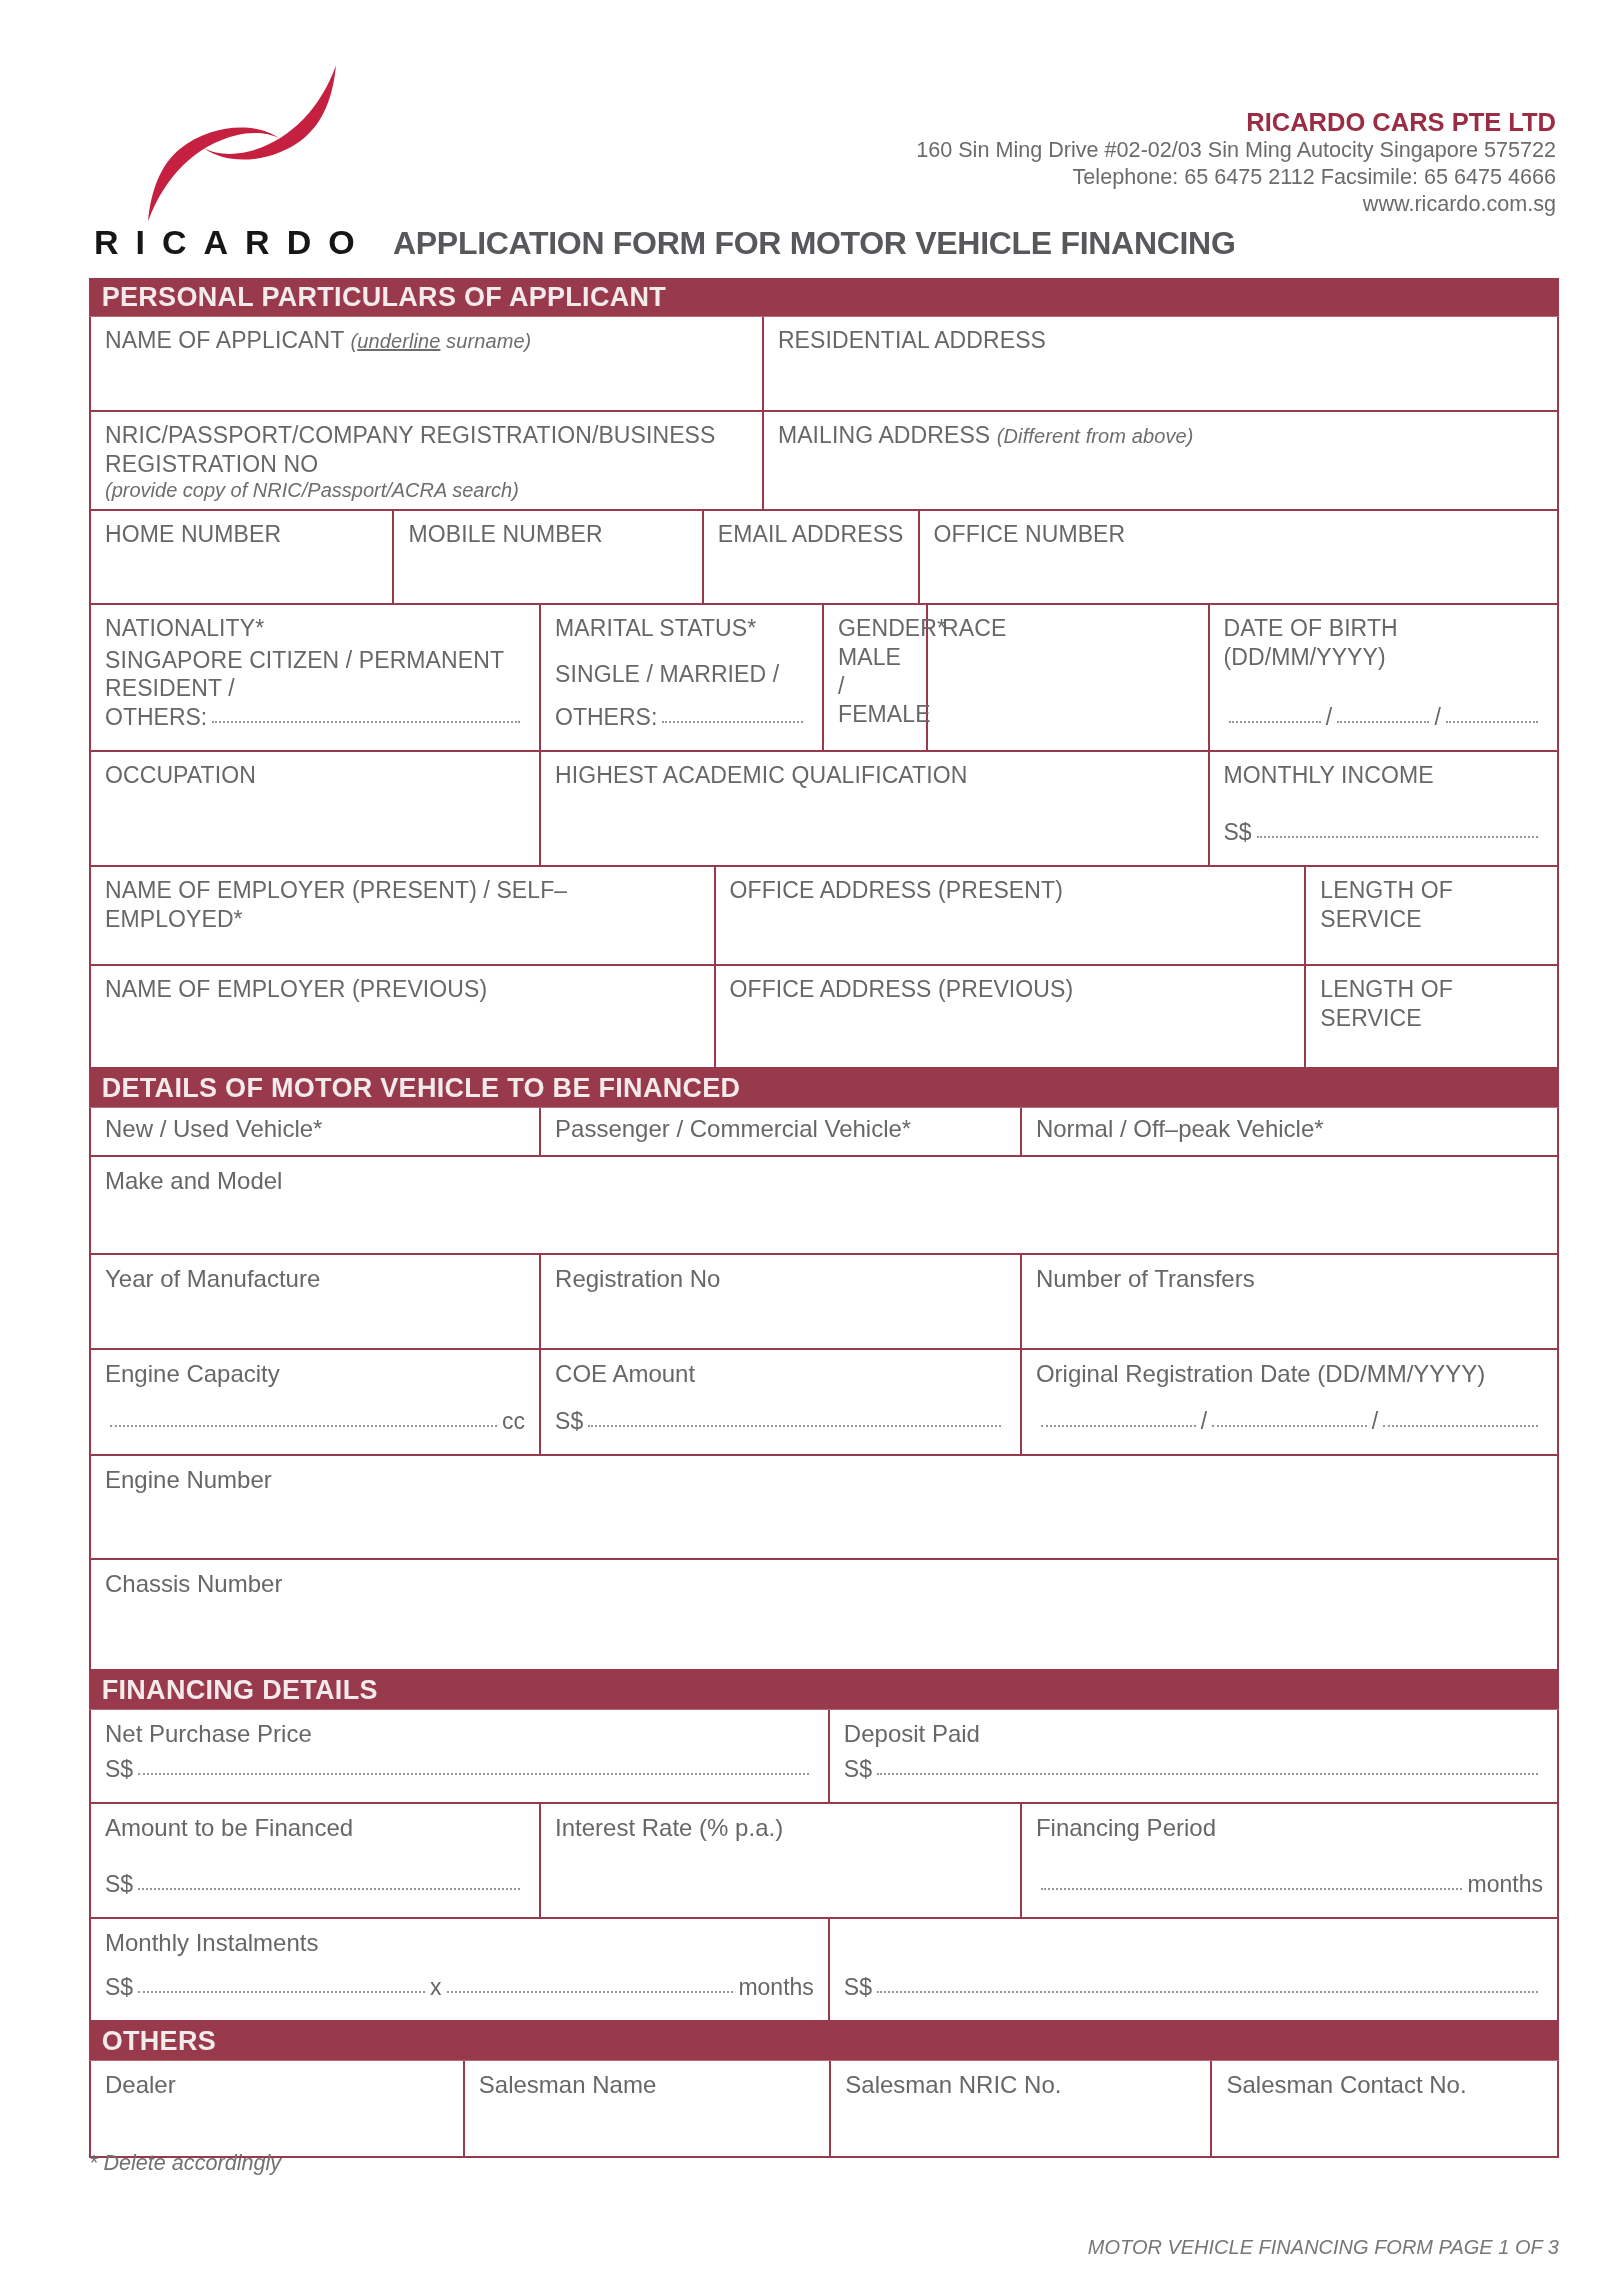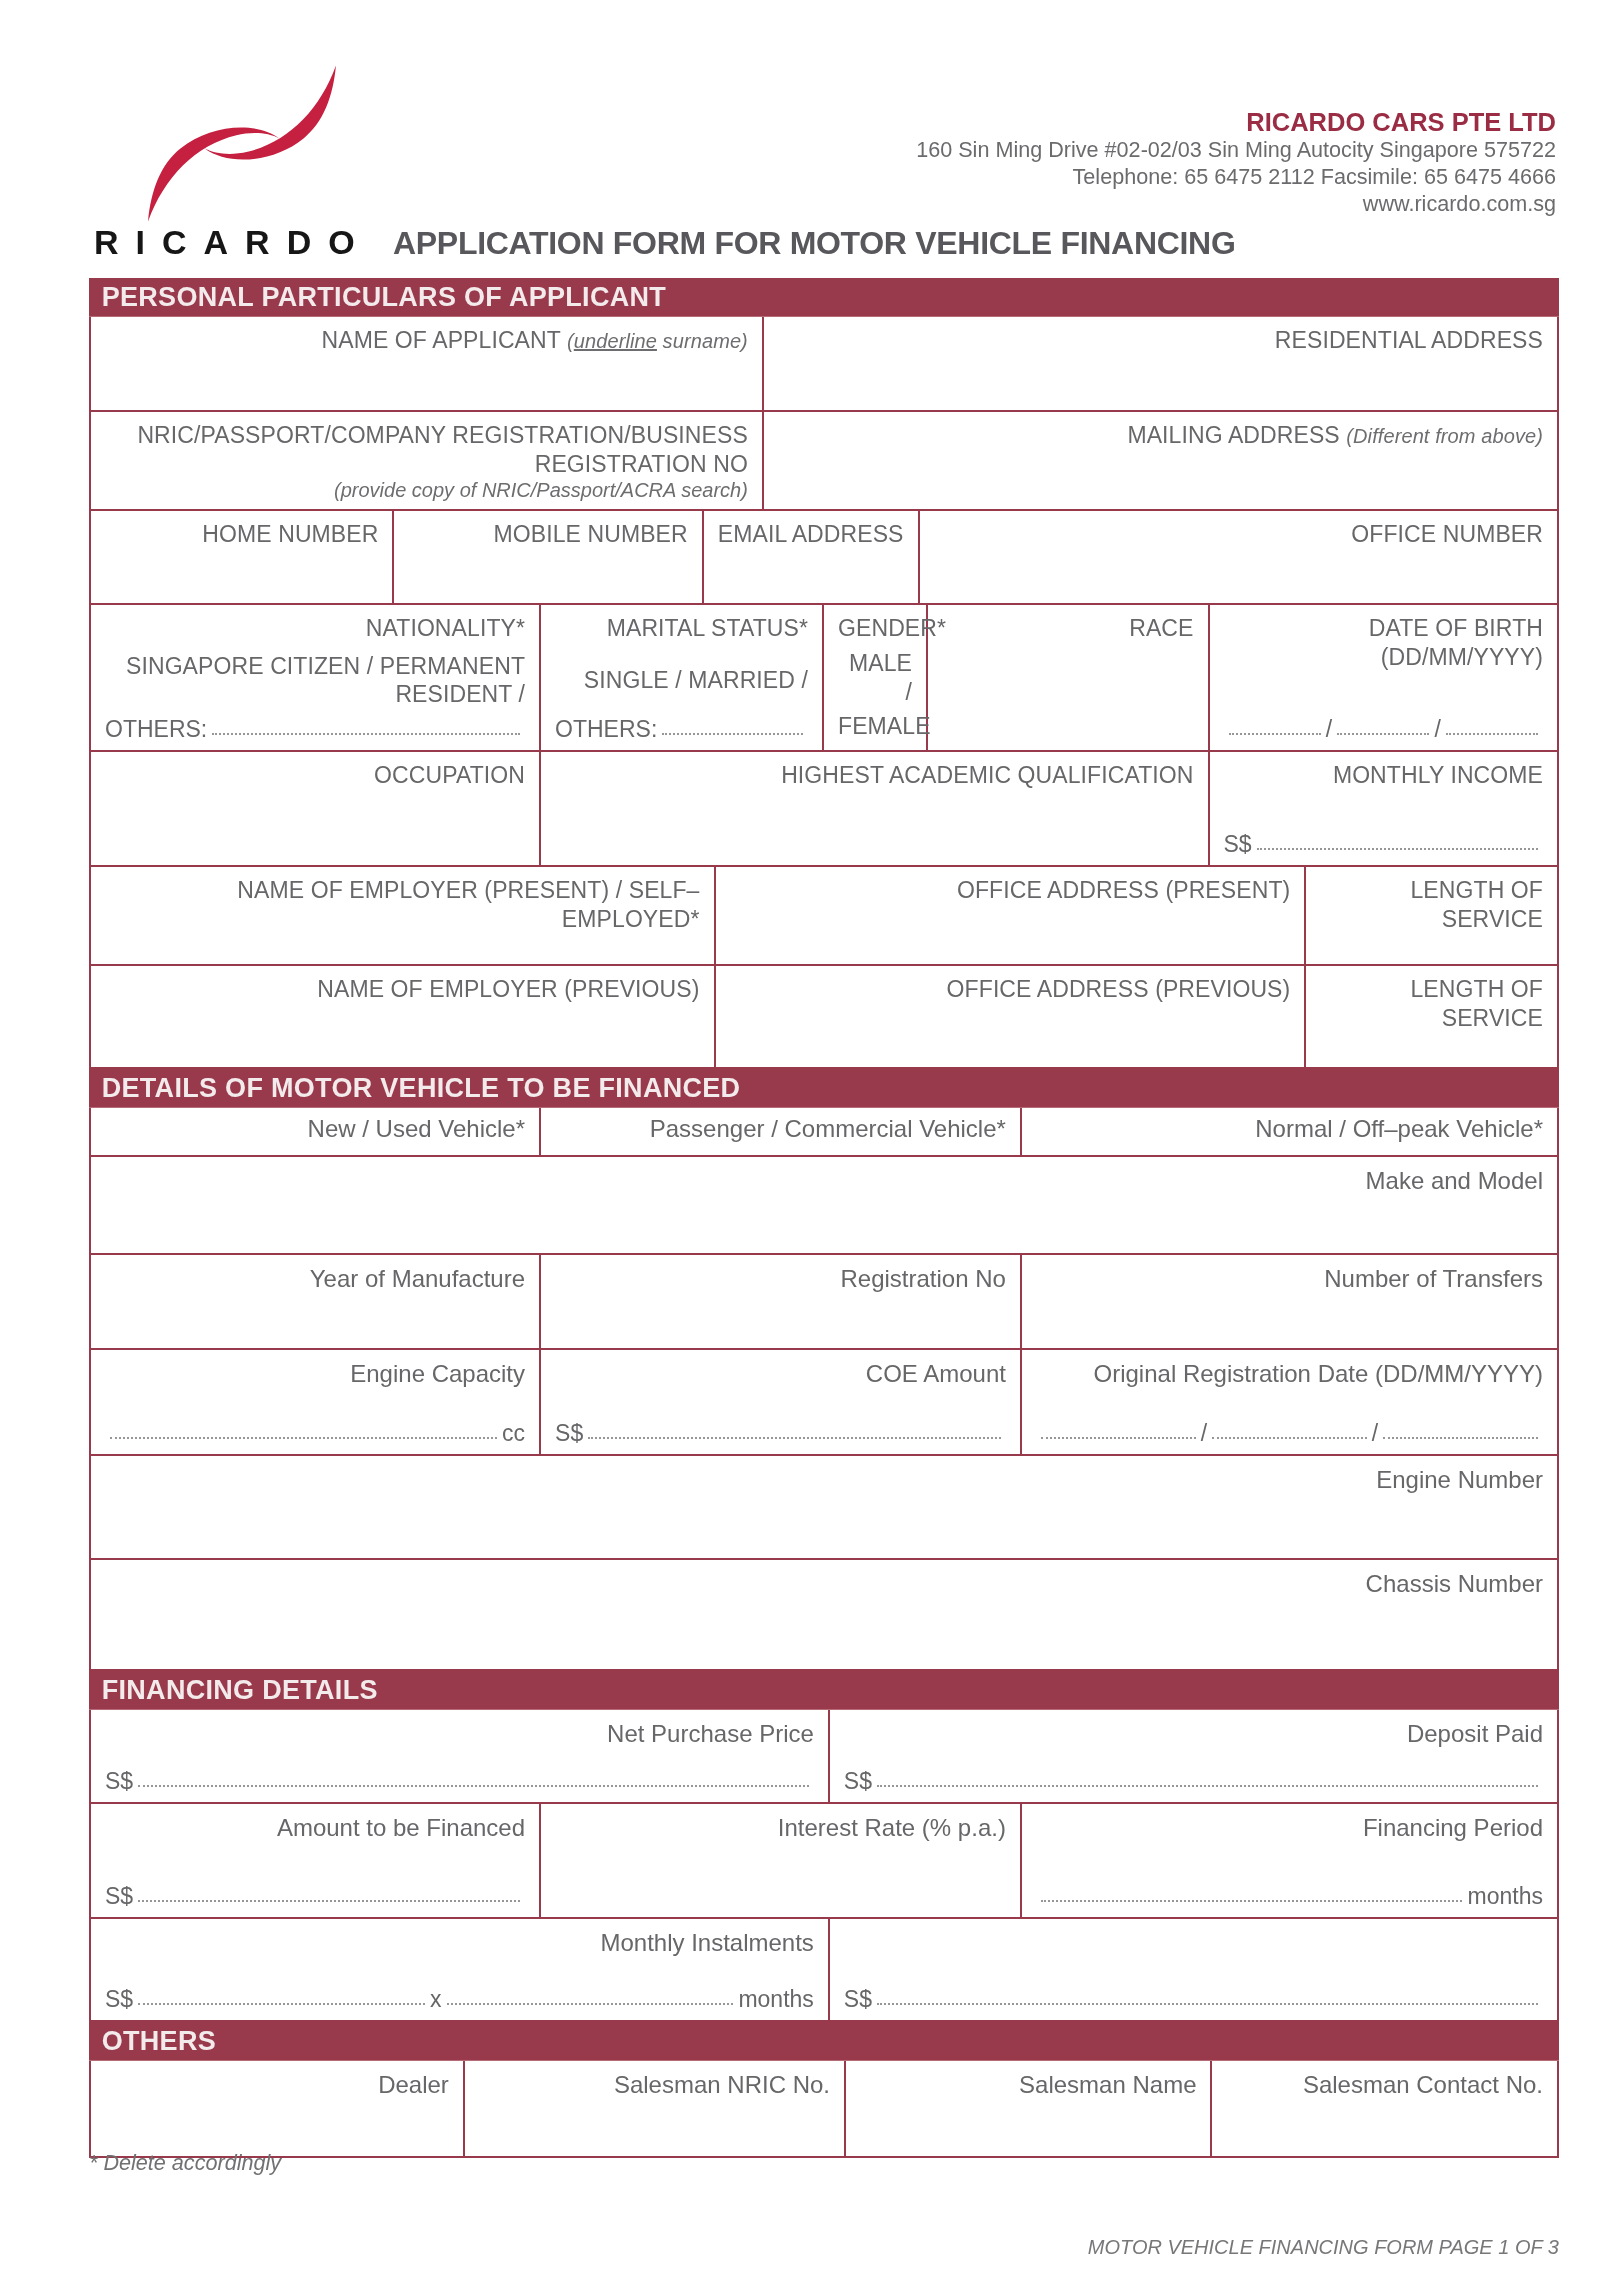--- a/index.html
+++ b/index.html
@@ -29,22 +29,22 @@
   .company .name{font-size:25.5px;font-weight:bold;color:var(--brand);}
   .company .line{font-size:21.6px;color:#6b6b6e;}
 
   
   .form{position:absolute;left:89px;top:278px;width:1470px;}
   .band{height:39px;background:var(--maroon);color:var(--band-text);
         font-size:27px;font-weight:bold;display:flex;align-items:center;
         padding-left:12.7px;letter-spacing:0.3px;border-bottom:1.3px solid #b76b77;}
   .tb{border-left:2.5px solid var(--maroon);border-right:2.5px solid var(--maroon);}
   .r{display:flex;border-bottom:2.5px solid var(--maroon);}
-  .c{border-right:2.5px solid var(--maroon);padding:9px 14px 9px 14px;
-     display:flex;flex-direction:column;min-width:0;text-align:right;}
+  .c{border-right:2.5px solid var(--maroon);padding:9px 14px 21px 14px;
+     display:flex;flex-direction:column;min-width:0;}
   .c:last-child{border-right:none;flex:1;}
   .sp{flex:1;}
   .L{font-size:23px;color:var(--label);letter-spacing:0.1px;line-height:1.25;}
   .M{font-size:24px;color:var(--label);line-height:1.25;}
   .note{font-style:italic;font-size:20px;color:var(--note);font-weight:normal;}
   .u{text-decoration:underline;}
   .between{justify-content:space-between;}
   .dr{display:flex;align-items:flex-end;font-size:23px;color:var(--label);line-height:1;}
   .dl{flex:1;border-bottom:2.5px dotted var(--dots);margin:0 5.1px 5.7px 5.1px;}
   .dr .t{padding-bottom:0px;}
@@ -353,25 +353,25 @@
     </div>
 
     <div class="band">
       <span>OTHERS</span>
     </div>
     <div class="tb">
       <div class="r" style="height:97px">
         <div class="c" style="width:25.5%">
           <div class="M">Dealer</div>
         </div>
+        <div class="c" style="width:25.0%">
+          <div class="M">Salesman Name</div>
+        </div>
         <div class="c" style="width:26.0%">
           <div class="M">Salesman NRIC No.</div>
-        </div>
-        <div class="c" style="width:25.0%">
-          <div class="M">Salesman Name</div>
         </div>
         <div class="c">
           <div class="M">Salesman Contact No.</div>
         </div>
       </div>
     </div>
 
   </div>
 
   <div class="footnote">* Delete accordingly</div>

